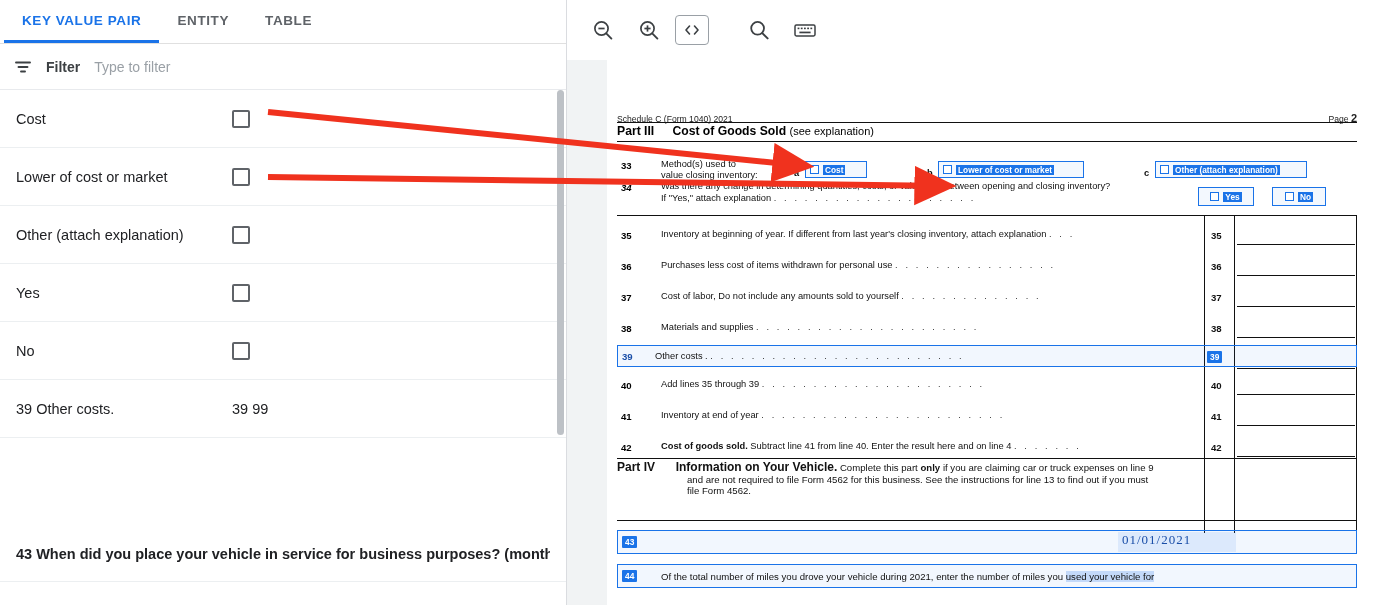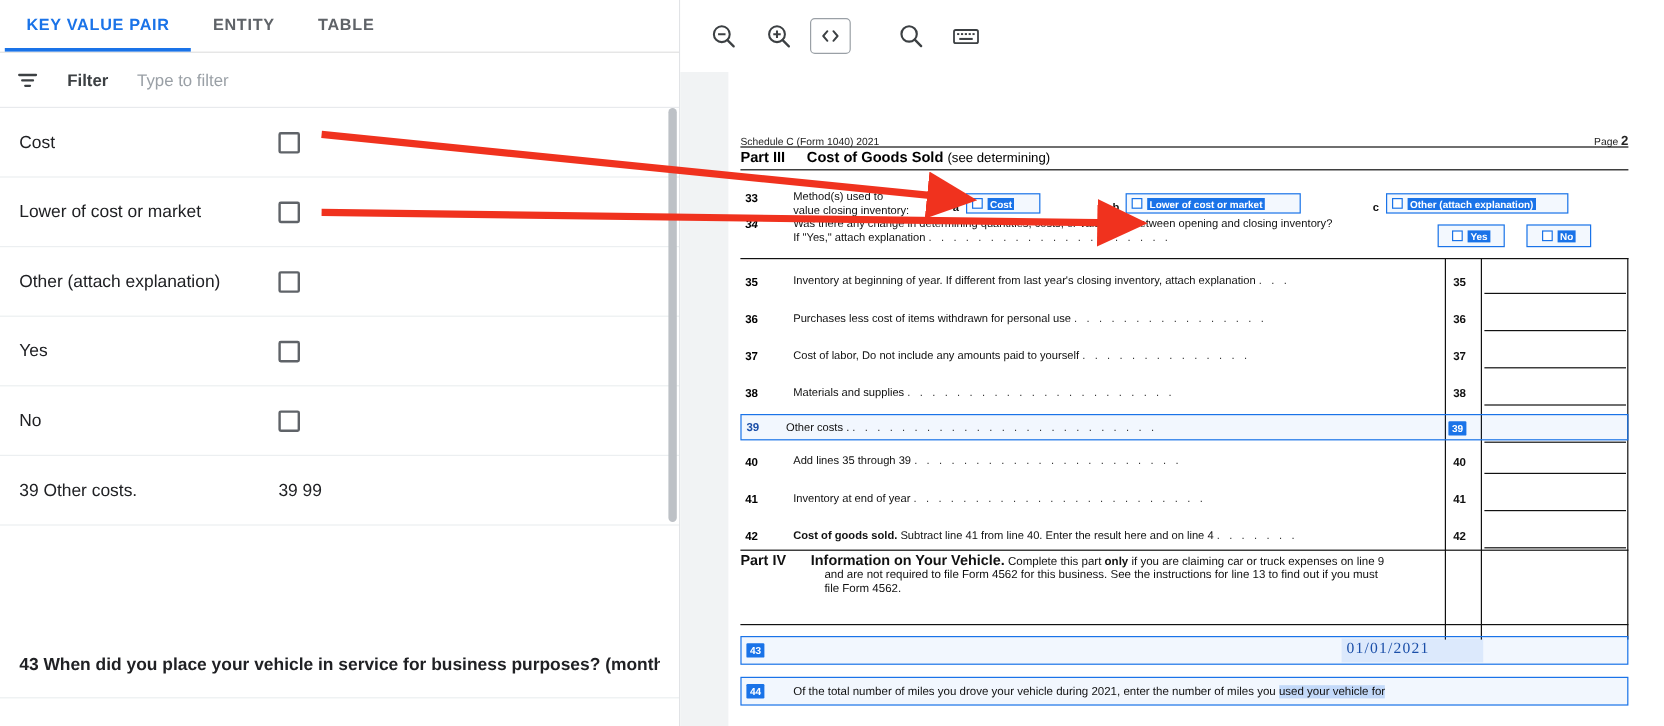--- a/index.html
+++ b/index.html
@@ -37,21 +37,21 @@
     border-bottom: 3px solid transparent;
     white-space: nowrap;
   }
   .tab.active { color: #1a73e8; border-bottom-color: #1a73e8; }
 
   .filter-bar {
     height: 46px;
     display: flex; align-items: center;
     padding: 0 14px;
     border-bottom: 1px solid #e8eaed;
-    gap: 24px;
+    gap: 14px;
   }
   .filter-icon { width: 18px; height: 18px; display: block; }
   .filter-label { font-size: 14px; font-weight: bold; color: #3c4043; }
   .filter-placeholder { font-size: 14px; color: #9aa0a6; }
 
   .kv-list { position: relative; }
   .kv-row {
     display: flex; align-items: center;
     height: 54px;
     padding: 0 18px 0 16px;
@@ -347,21 +347,21 @@
               <span>Page</span>
               <b>2</b>
             </span>
           </div>
 
           <div class="rule" style="top:62px;"></div>
 
           <div class="part-title">
             <span class="lbl">Part III</span>
             <span class="nm">Cost of Goods Sold</span>
-            <span class="si">(see determining)</span>
+            <span class="si">(see explanation)</span>
           </div>
           <div class="rule" style="top:81px;"></div>
 
           <div class="lineno" style="left:14px; top:100px;">33</div>
           <div class="line" style="left:54px; top:99px;">Method(s) used to</div>
           <div class="line" style="left:54px; top:110px;">value closing inventory:</div>
 
           <div class="line" style="left:187px; top:108px; font-weight:bold;">a</div>
           <div class="pill" style="left:198px; top:101px; width:62px; height:17px;">
             <span class="box"></span>
@@ -412,21 +412,21 @@
           <div class="lineno" style="left:14px; top:201px;">36</div>
           <div class="line" style="left:54px; top:200px;">
             <span>Purchases less cost of items withdrawn for personal use</span>
             <span class="dots">. . . . . . . . . . . . . . . .</span>
           </div>
           <div class="vnum" style="top:201px;">36</div>
           <div class="valrule" style="top:215px;"></div>
 
           <div class="lineno" style="left:14px; top:232px;">37</div>
           <div class="line" style="left:54px; top:231px;">
-            <span>Cost of labor, Do not include any amounts paid to yourself</span>
+            <span>Cost of labor, Do not include any amounts sold to yourself</span>
             <span class="dots">. . . . . . . . . . . . . .</span>
           </div>
           <div class="vnum" style="top:232px;">37</div>
           <div class="valrule" style="top:246px;"></div>
 
           <div class="lineno" style="left:14px; top:263px;">38</div>
           <div class="line" style="left:54px; top:262px;">
             <span>Materials and supplies</span>
             <span class="dots">. . . . . . . . . . . . . . . . . . . . . .</span>
           </div>

